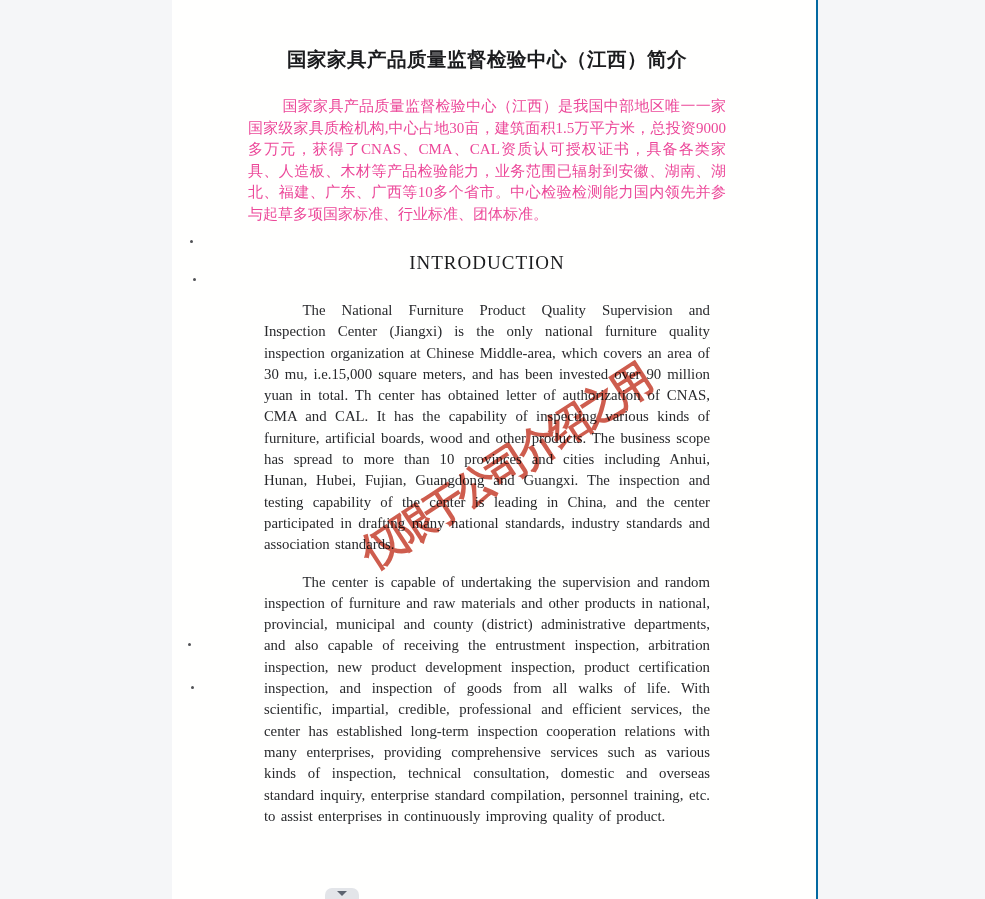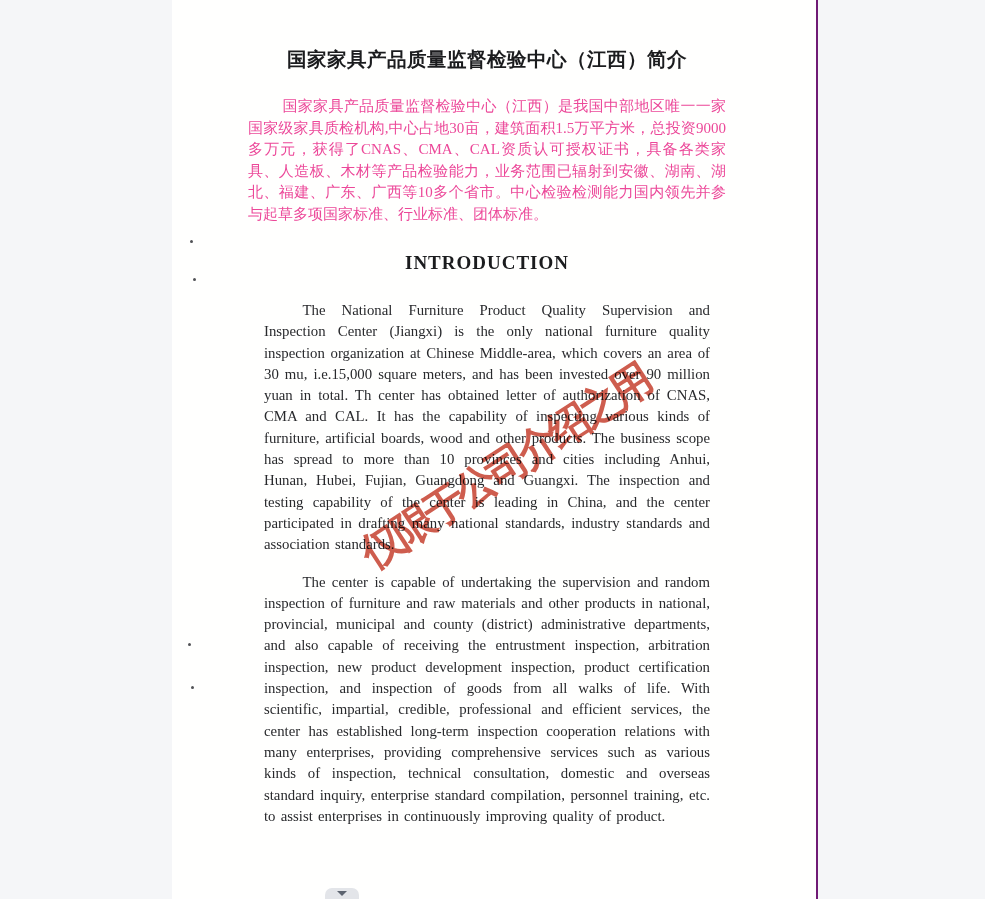--- a/index.html
+++ b/index.html
@@ -11,21 +11,21 @@
     overflow: hidden;
     font-family: "Liberation Serif", "DejaVu Serif", serif;
   }
   .page {
     position: absolute;
     left: 172px;
     top: 0;
     width: 646px;
     height: 899px;
     background: #fffffe;
-    border-right: 2px solid #701a75;
+    border-right: 2px solid #0369a1;
     box-sizing: border-box;
   }
   .content {
     position: relative;
     padding: 46px 90px 0 76px;
   }
   .doc-title {
     font-family: "DejaVu Sans", "Liberation Sans", sans-serif;
     font-weight: bold;
     font-size: 19.5px;
@@ -36,21 +36,21 @@
   }
   .zh-para {
     margin: 0;
     font-size: 15px;
     line-height: 21.5px;
     color: #ec4899;
     text-align: justify;
     text-indent: 2.3em;
   }
   .en-heading {
-    font-weight: bold;
+    font-weight: normal;
     font-size: 19px;
     letter-spacing: 1px;
     color: #1b1c1e;
     text-align: center;
     margin: 27px 0 26px 0;
   }
   .en-para {
     margin: 16px;
     font-size: 14.8px;
     line-height: 21.3px;

